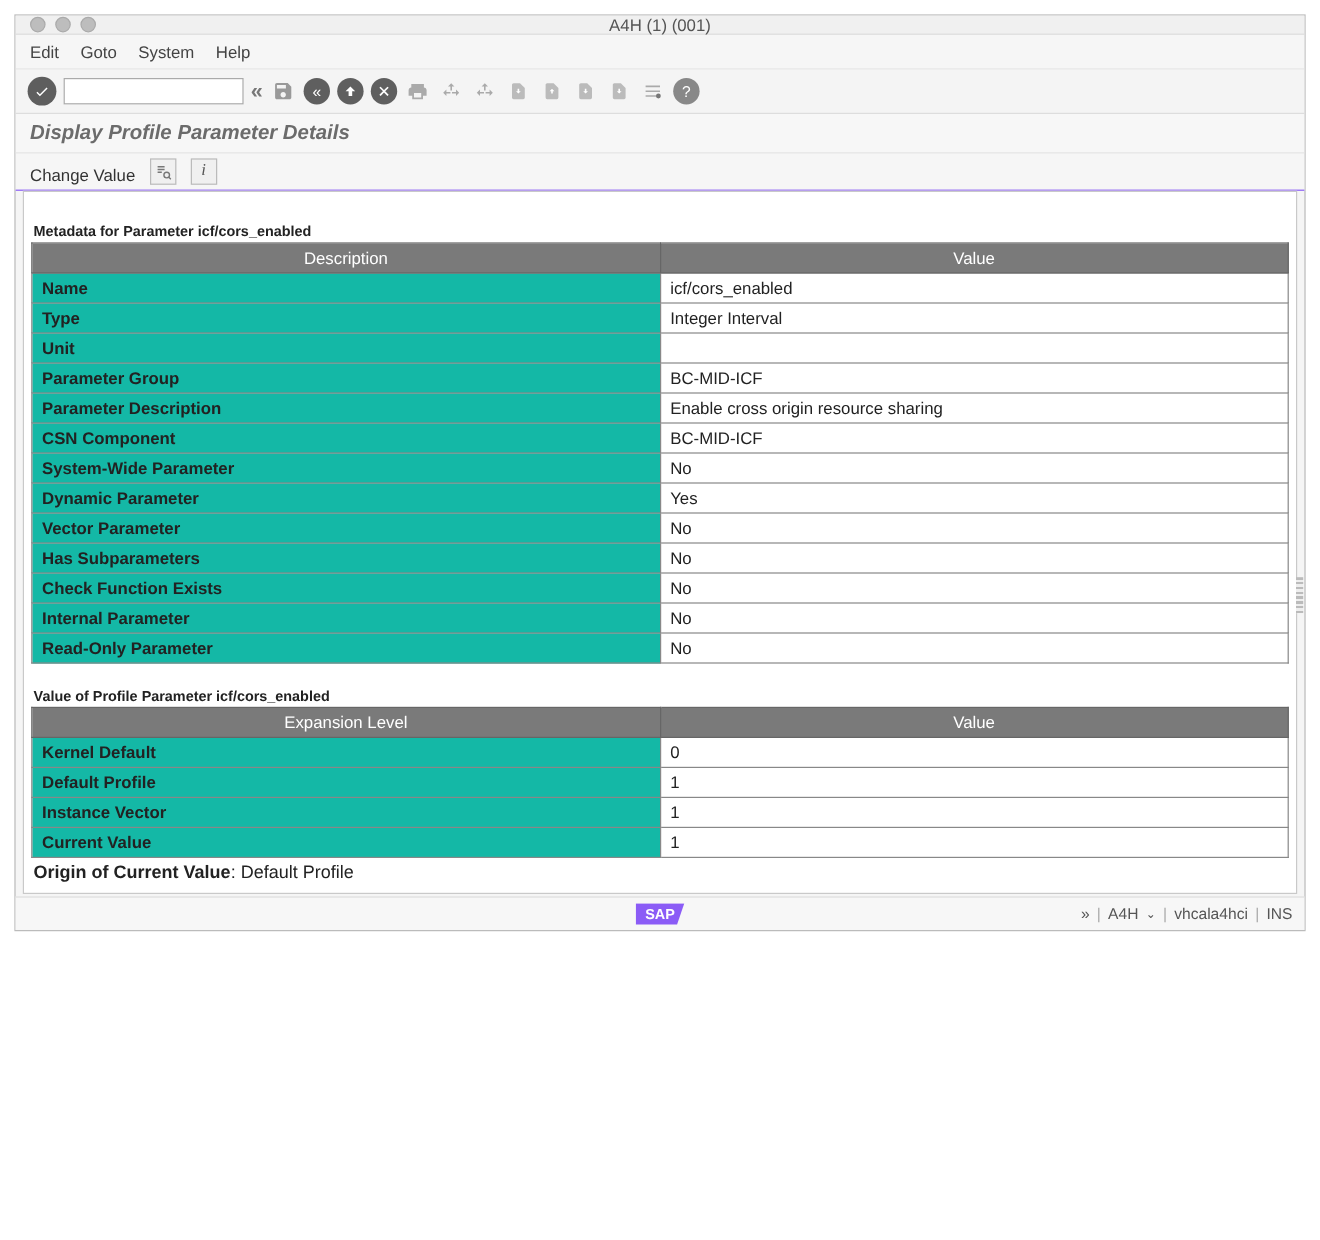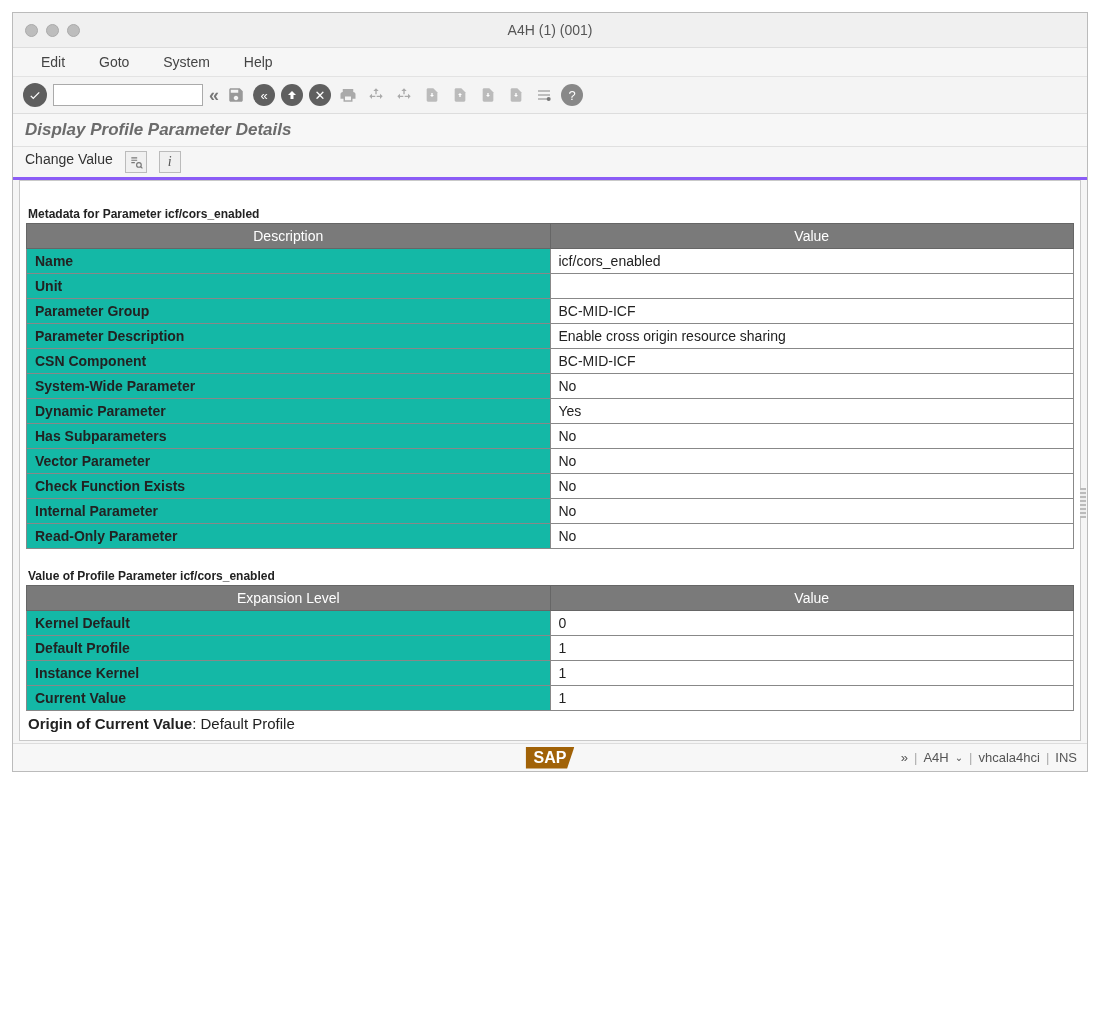--- a/index.html
+++ b/index.html
@@ -11,21 +11,21 @@
     font-size: 14px;
     color: #222;
   }
   .window {
     width: 1076px;
     border: 1px solid #bbb;
     background: #f5f5f5;
     position: relative;
   }
   .titlebar {
-    height: 35px;
+    height: 16px;
     background: #f0f0f0;
     border-bottom: 1px solid #ddd;
     display: flex;
     align-items: center;
     font-size: 14px;
     color: #555;
     position: relative;
   }
   .traffic-lights {
     display: flex;
@@ -46,21 +46,20 @@
   }
   .menubar {
     padding: 6px 12px;
     background: #f6f6f6;
     border-bottom: 1px solid #e3e3e3;
     color: #444;
   }
   .menubar span {
     margin-right: 14px;
     cursor: default;
-    margin-left: 16px;
   }
   .toolbar {
     display: flex;
     align-items: center;
     gap: 6px;
     padding: 6px 10px;
     background: #f4f4f4;
     border-bottom: 1px solid #ddd;
   }
   .tb-btn {
@@ -99,25 +98,25 @@
     padding: 6px 12px;
     font-size: 17px;
     font-style: italic;
     font-weight: bold;
     color: #6b6b6b;
     background: #f7f7f7;
     border-bottom: 1px solid #e0e0e0;
   }
   .subtoolbar {
     display:flex;
-    align-items:flex-start;
+    align-items:flex-end;
     gap: 12px;
     padding: 4px 12px;
     background:#f6f6f6;
-    border-bottom:3px solid #8b5cf6;
+    border-bottom:1px solid #8b5cf6;
     font-size:14px;
     color:#333;
   }
   .subtoolbar .iconbox {
     width:22px;height:22px;
     border:1px solid #bbb;
     background:#f0f0f0;
     display:inline-flex;align-items:center;justify-content:center;
     font-style: italic;
     font-family: Georgia, serif;
@@ -175,24 +174,24 @@
     font-size: 13px;
     color:#555;
     border-top:1px solid #ddd;
     background:#f7f7f7;
     position: relative;
   }
   .sap-logo {
     position:absolute;
     left:50%;
     transform: translateX(-50%);
-    background:#a16207;
+    background:#8b5cf6;
     color:#fff;
     font-weight:bold;
-    font-size:16px;
+    font-size:12px;
     padding: 2px 8px;
     clip-path: polygon(0 0, 100% 0, 85% 100%, 0 100%);
   }
   .statusbar .sep { color:#aaa; }
   .side-grip {
     position:absolute;
     right: -6px;
     top: 55%;
     width: 6px;
     height: 30px;
@@ -312,20 +311,24 @@
           <th>Description</th>
           <th>Value</th>
         </tr>
       </thead>
       <tbody id="tbody1">
           <tr>
             <td class="label">Name</td>
             <td>icf/cors_enabled</td>
           </tr>
           <tr>
+            <td class="label">Type</td>
+            <td>Integer Interval</td>
+          </tr>
+          <tr>
             <td class="label">Unit</td>
             <td></td>
           </tr>
           <tr>
             <td class="label">Parameter Group</td>
             <td>BC-MID-ICF</td>
           </tr>
           <tr>
             <td class="label">Parameter Description</td>
             <td>Enable cross origin resource sharing</td>
@@ -336,25 +339,25 @@
           </tr>
           <tr>
             <td class="label">System-Wide Parameter</td>
             <td>No</td>
           </tr>
           <tr>
             <td class="label">Dynamic Parameter</td>
             <td>Yes</td>
           </tr>
           <tr>
+            <td class="label">Vector Parameter</td>
+            <td>No</td>
+          </tr>
+          <tr>
             <td class="label">Has Subparameters</td>
-            <td>No</td>
-          </tr>
-          <tr>
-            <td class="label">Vector Parameter</td>
             <td>No</td>
           </tr>
           <tr>
             <td class="label">Check Function Exists</td>
             <td>No</td>
           </tr>
           <tr>
             <td class="label">Internal Parameter</td>
             <td>No</td>
           </tr>
@@ -376,21 +379,21 @@
       <tbody id="tbody2">
           <tr>
             <td class="label">Kernel Default</td>
             <td>0</td>
           </tr>
           <tr>
             <td class="label">Default Profile</td>
             <td>1</td>
           </tr>
           <tr>
-            <td class="label">Instance Kernel</td>
+            <td class="label">Instance Vector</td>
             <td>1</td>
           </tr>
           <tr>
             <td class="label">Current Value</td>
             <td>1</td>
           </tr>
         </tbody>
     </table>
 
     <div class="origin-line">

